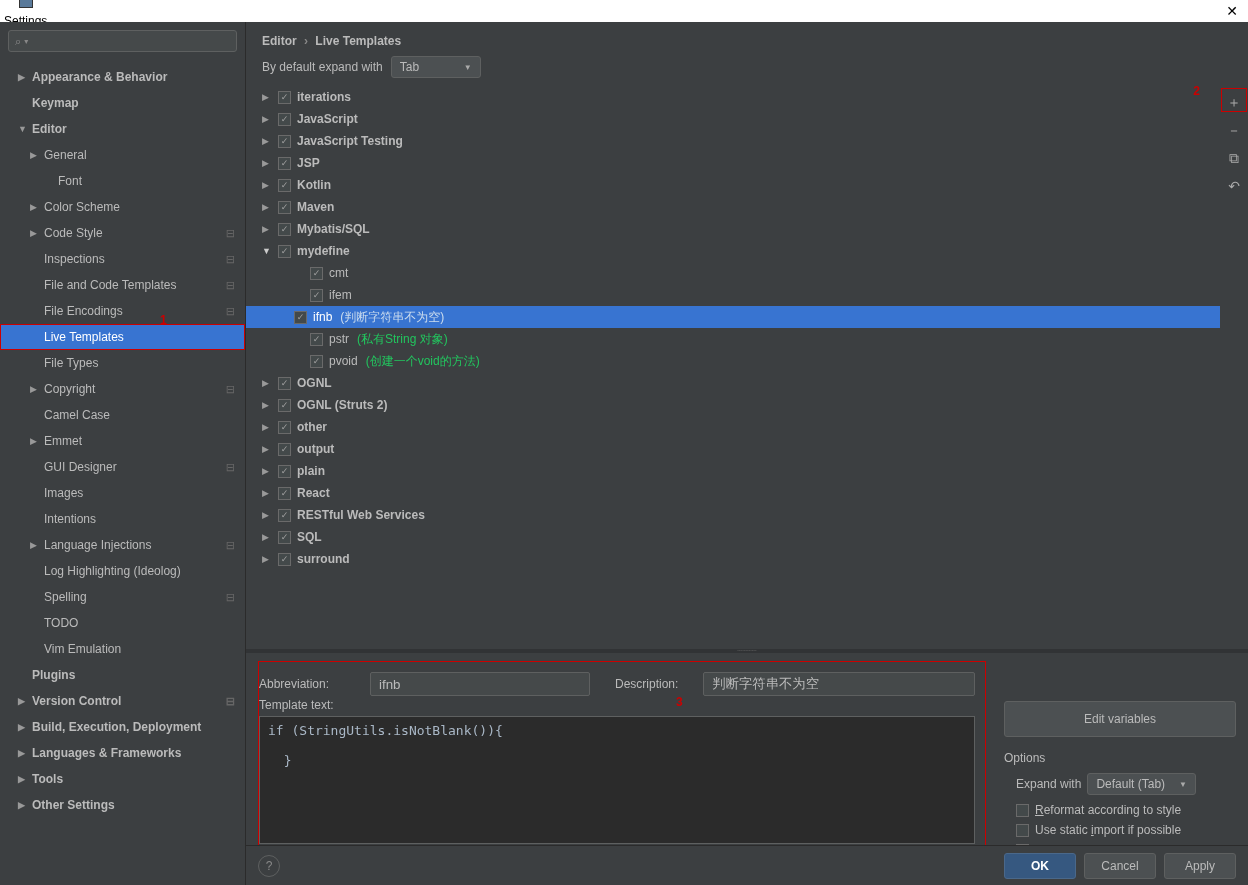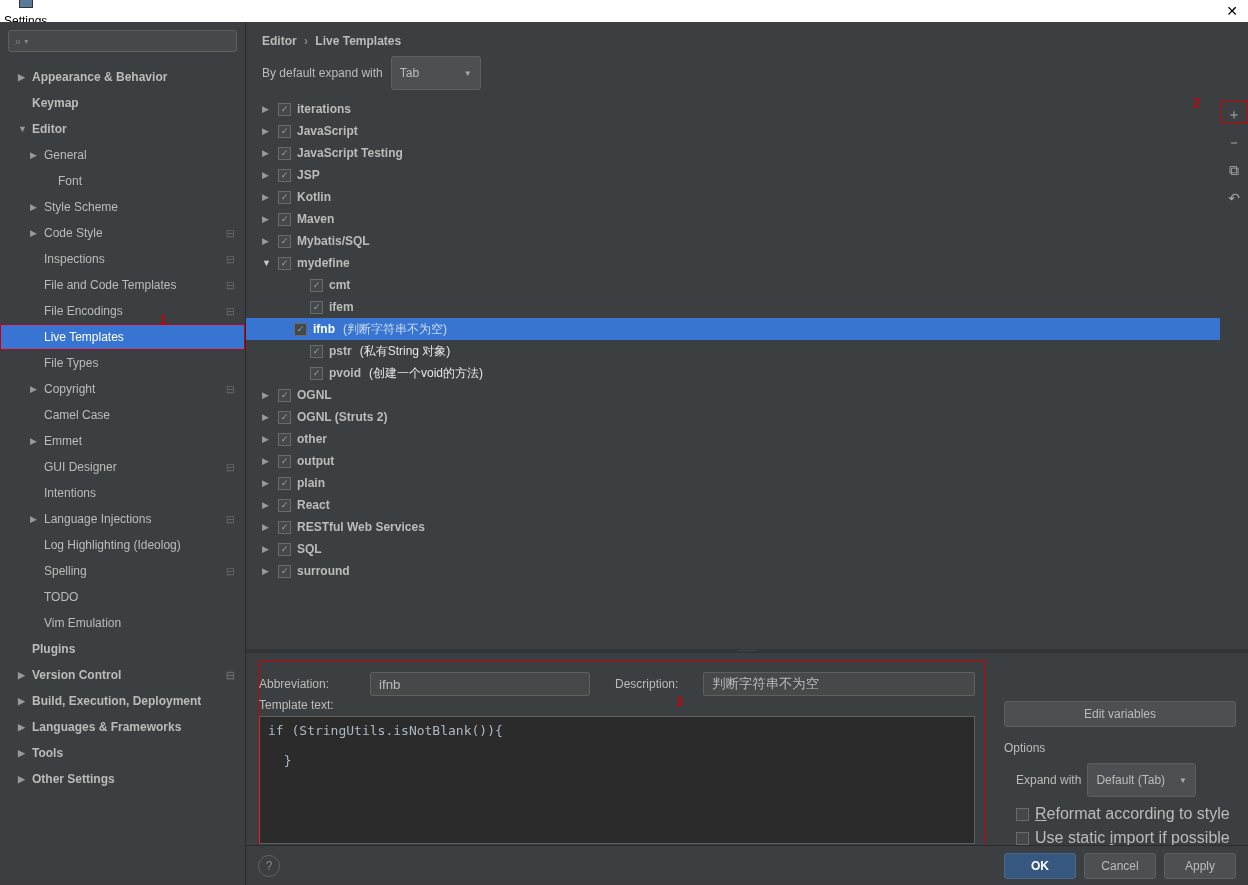--- a/index.html
+++ b/index.html
@@ -19,55 +19,55 @@
 .tree-item.bold { font-weight: bold; }
 .tree-item.selected { background: #3874d1; color: #ffffff; }
 .tree-item .arw { width: 14px; display: inline-block; color: #999; font-size: 9px; }
 .tree-item .cog { position: absolute; right: 10px; color: #666; font-size: 11px; }
 .tree-item.L1 { padding-left: 30px; }
 .tree-item.L2 { padding-left: 44px; }
 .content { flex: 1; display: flex; flex-direction: column; background: #3c3f41; position: relative; }
 .breadcrumb { padding: 12px 16px 8px; font-weight: bold; color: #bbbbbb; }
 .breadcrumb .sep { color: #888; margin: 0 4px; }
 .expand-row { padding: 0 16px 8px; display: flex; align-items: center; gap: 8px; font-size: 12px; }
-.combo { background: #4c5052; border: 1px solid #5e6060; height: 34px; display: inline-flex; align-items: center; padding: 0 8px; border-radius: 3px; min-width: 90px; justify-content: space-between; gap: 14px; cursor: pointer; }
+.combo { background: #4c5052; border: 1px solid #5e6060; height: 22px; display: inline-flex; align-items: center; padding: 0 8px; border-radius: 3px; min-width: 90px; justify-content: space-between; gap: 14px; cursor: pointer; }
 .combo .arrow-dn { font-size: 8px; color: #aaa; }
 .templates-area { flex: 1; display: flex; overflow: hidden; }
 .templates-tree { flex: 1; overflow-y: auto; padding: 0 0 0 16px; }
 .tpl-row { display: flex; align-items: center; height: 22px; gap: 6px; cursor: pointer; }
 .tpl-row.selected { background: #3874d1; color: #fff; margin-left: -16px; padding-left: 16px; margin-right: 0; }
 .tpl-row .arw { width: 10px; font-size: 9px; color: #999; display: inline-block; }
 .tpl-row .arw.open { color: #ccc; }
 .tpl-cb { width: 13px; height: 13px; background: #43494a; border: 1px solid #6a6a6a; display: inline-flex; align-items: center; justify-content: center; font-size: 9px; color: #a0a0a0; cursor: pointer; }
 .tpl-cb.checked::after { content: "✓"; }
 .tpl-row .name { font-weight: bold; }
-.tpl-row.leaf .name { font-weight: bold; }
+.tpl-row.leaf .name { font-weight: normal; }
 .tpl-row.leaf { padding-left: 48px; }
-.tpl-row .desc { color: #e5e5e5; margin-left: 2px; }
+.tpl-row .desc { color: #22c55e; margin-left: 2px; }
 .tpl-row.selected .desc { color: #cde; }
 .side-btns { width: 28px; display: flex; flex-direction: column; align-items: center; gap: 12px; padding-top: 8px; position: relative; }
 .side-btns .ico { width: 16px; height: 16px; color: #aaa; font-size: 14px; cursor: pointer; text-align: center; }
 .add-hl { position: absolute; top: 2px; right: 1px; width: 26px; height: 24px; border: 1px solid #cc0000; }
 .annot { position: absolute; color: #cc0000; font-size: 12px; font-weight: bold; }
 .annot.one { left: 160px; top: 313px; }
 .annot.two { right: 48px; top: -2px; }
 .splitter { height: 4px; background: #313335; cursor: row-resize; text-align: center; color: #666; font-size: 8px; line-height: 4px; }
 .details { padding: 8px 12px 8px 12px; position: relative; }
 .red-box { border: 1px solid #cc0000; padding: 10px 10px 6px 0; margin-right: 250px; }
 .form-row { display: flex; align-items: center; gap: 25px; margin-bottom: 2px; padding-left: 0; }
 .label { width: 86px; color: #bbb; }
 .input { background: #45494a; border: 1px solid #5e6060; height: 24px; color: #bbb; padding: 0 8px; border-radius: 2px; }
 .input.abbr { width: 220px; }
 .input.desc { flex: 1; }
 .annot.three { position: absolute; left: 430px; top: 42px; color: #cc0000; }
 .template-text { background: #2b2b2b; border: 1px solid #5e6060; height: 128px; padding: 6px 8px; color: #a9b7c6; font-family: "Consolas", monospace; font-size: 13px; white-space: pre; overflow: auto; }
 .options-panel { position: absolute; right: 12px; top: 8px; width: 232px; }
-.btn { background: #4c5052; border: 1px solid #5e6060; height: 26px; display: flex; align-items: center; justify-content: center; border-radius: 3px; cursor: pointer; margin-bottom: 14px; color: #bbb; }
+.btn { background: #4c5052; border: 1px solid #5e6060; height: 36px; display: flex; align-items: center; justify-content: center; border-radius: 3px; cursor: pointer; margin-bottom: 14px; color: #bbb; }
 .options-panel .opt-title { margin-bottom: 8px; color: #bbb; }
-.options-panel .opt-row { display: flex; align-items: center; gap: 6px; margin-bottom: 6px; padding-left: 12px; font-size: 16px; }
+.options-panel .opt-row { display: flex; align-items: center; gap: 6px; margin-bottom: 6px; padding-left: 12px; font-size: 12px; }
 .options-panel .expand-opt { display: flex; align-items: center; gap: 6px; padding-left: 12px; margin-bottom: 8px; }
 .applicable { padding: 4px 16px 8px; color: #999; font-size: 12px; }
 .applicable .chg { color: #568af2; cursor: pointer; text-decoration: underline; }
 .footer { position: absolute; bottom: 0; left: 0; right: 0; height: 40px; background: #3c3f41; border-top: 1px solid #2b2b2b; display: flex; align-items: center; justify-content: space-between; padding: 0 12px; }
 .help { width: 22px; height: 22px; border: 1px solid #5e6060; border-radius: 50%; display: flex; align-items: center; justify-content: center; cursor: pointer; color: #888; }
 .footer-btns { display: flex; gap: 8px; }
 .fbtn { width: 72px; height: 26px; background: #4c5052; border: 1px solid #5e6060; border-radius: 3px; display: flex; align-items: center; justify-content: center; cursor: pointer; }
 .fbtn.primary { background: #365880; border-color: #4a688a; color: #fff; font-weight: bold; }
 .underline-letter { text-decoration: underline; }
 </style>
@@ -106,21 +106,21 @@
         <div class="tree-item L1">
           <span class="arw">▶</span>
           <span>General</span>
         </div>
         <div class="tree-item L2">
           <span class="arw"></span>
           <span>Font</span>
         </div>
         <div class="tree-item L1">
           <span class="arw">▶</span>
-          <span>Style Scheme</span>
+          <span>Color Scheme</span>
         </div>
         <div class="tree-item L1">
           <span class="arw">▶</span>
           <span>Code Style</span>
           <span class="cog">⊟</span>
         </div>
         <div class="tree-item L1">
           <span class="arw"></span>
           <span>Inspections</span>
           <span class="cog">⊟</span>
@@ -153,20 +153,24 @@
           <span>Camel Case</span>
         </div>
         <div class="tree-item L1">
           <span class="arw">▶</span>
           <span>Emmet</span>
         </div>
         <div class="tree-item L1">
           <span class="arw"></span>
           <span>GUI Designer</span>
           <span class="cog">⊟</span>
+        </div>
+        <div class="tree-item L1">
+          <span class="arw"></span>
+          <span>Images</span>
         </div>
         <div class="tree-item L1">
           <span class="arw"></span>
           <span>Intentions</span>
         </div>
         <div class="tree-item L1">
           <span class="arw">▶</span>
           <span>Language Injections</span>
           <span class="cog">⊟</span>
         </div>

